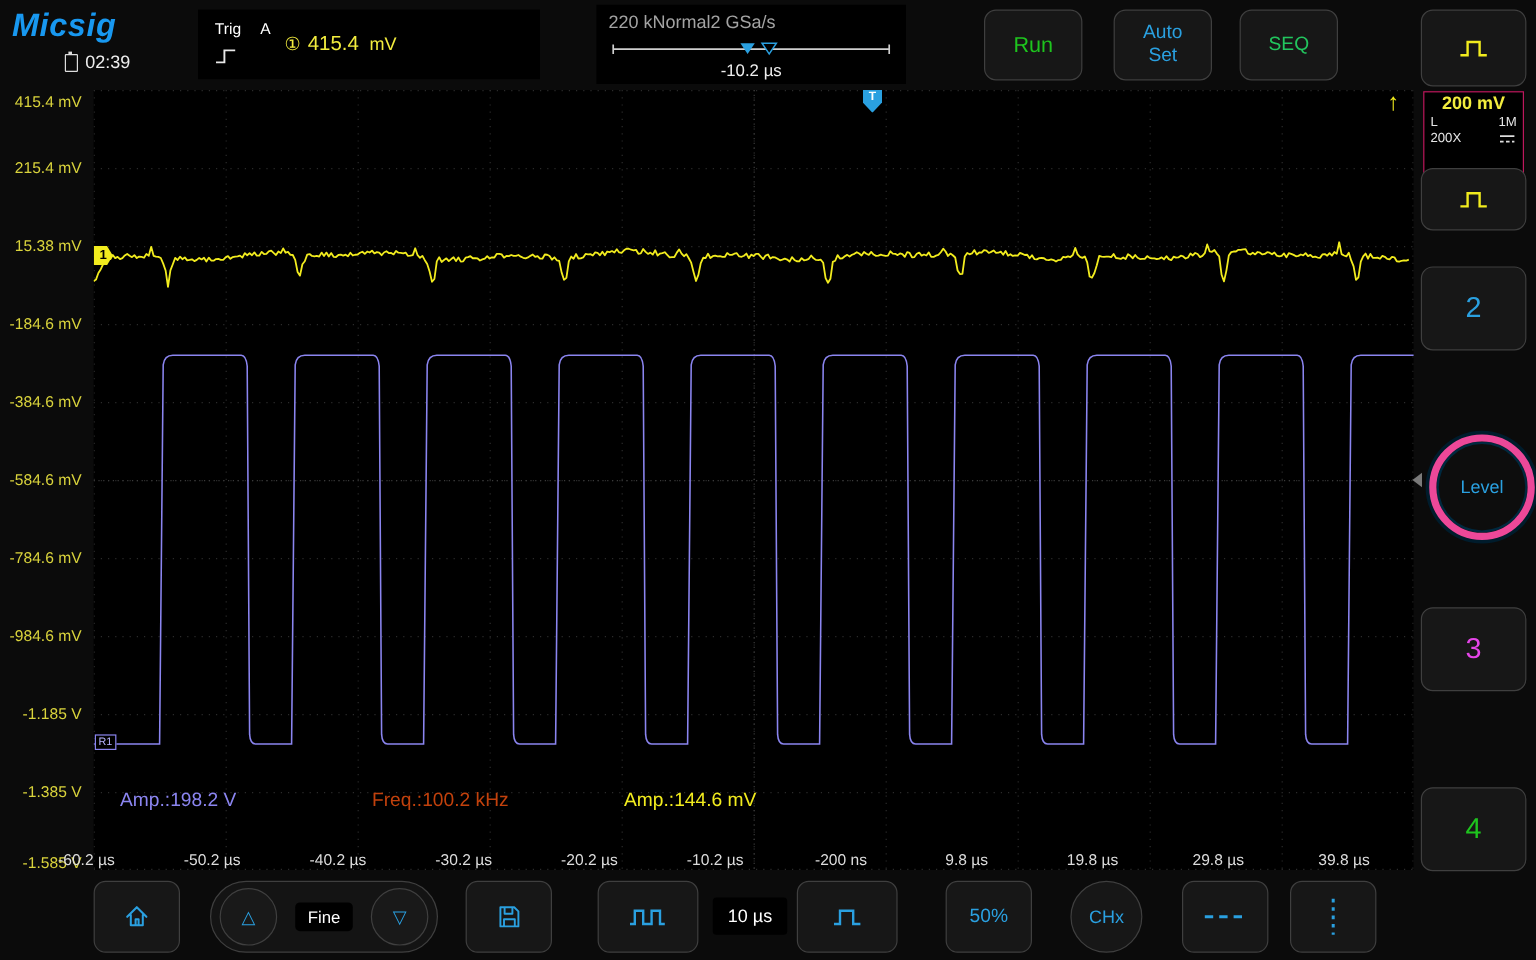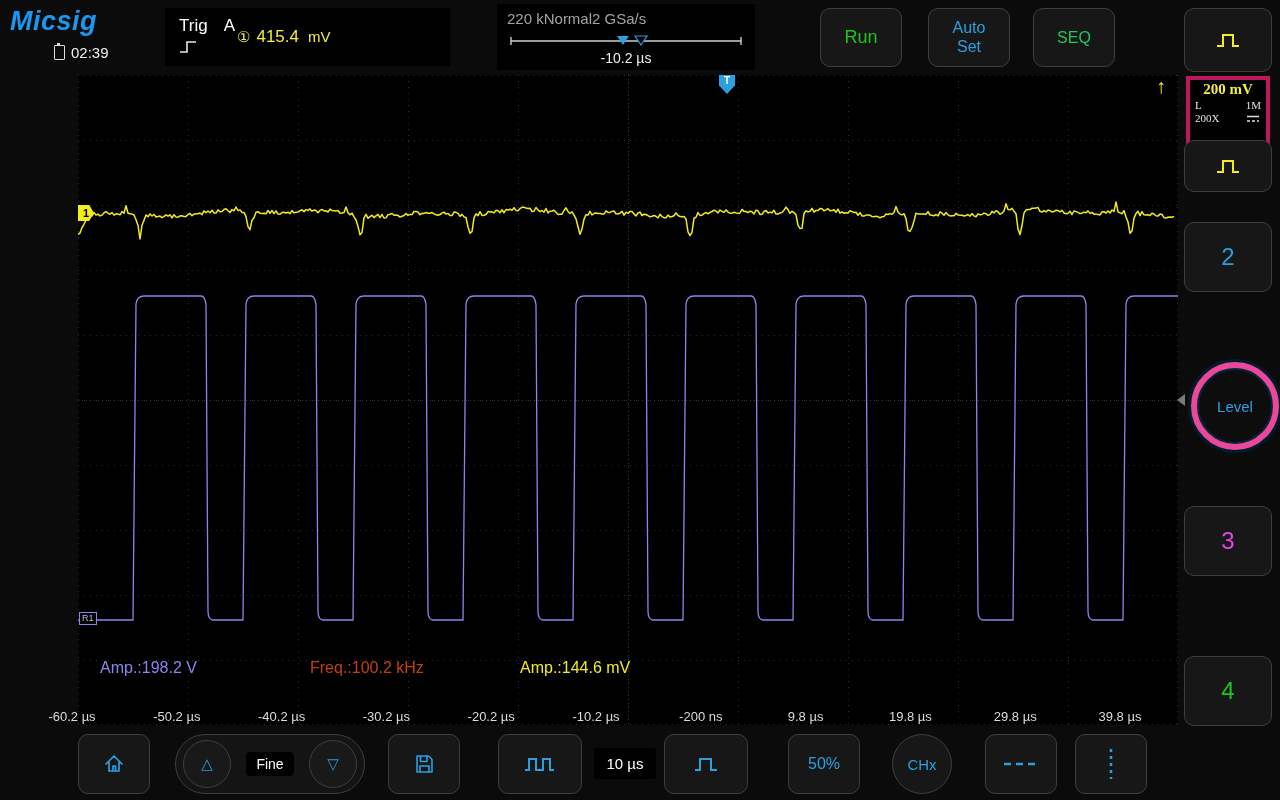--- a/index.html
+++ b/index.html
@@ -6,21 +6,21 @@
   body{width:1280px;height:800px;background:#0b0b0b;font-family:"Liberation Sans",sans-serif;color:#fff;overflow:hidden;position:relative;}
   #screen{position:absolute;inset:0;background:#0b0b0b;overflow:hidden;}
   .abs{position:absolute;}
   .panel-btn{position:absolute;background:#171717;border:1px solid #3f3f3f;border-radius:10px;display:flex;align-items:center;justify-content:center;box-sizing:border-box;cursor:pointer;}
   
   #logo{left:10px;top:6px;font-size:27px;font-weight:800;color:#1898f0;letter-spacing:.5px;font-style:italic;}
   #clockwrap{left:10px;top:44px;display:flex;align-items:center;gap:6px;font-size:15px;color:#efefef;padding-left:44px;}
   .battery{display:inline-block;width:9px;height:13px;border:1px solid #ddd;border-radius:1px;position:relative;}
   .battery:before{content:'';position:absolute;top:-3px;left:2px;width:3px;height:2px;background:#ddd;}
   #trig-box{left:165px;top:8px;width:285px;height:58px;background:#000;}
-  .trig-row{position:absolute;left:14px;top:8px;font-size:17px;color:#fff;}
+  .trig-row{position:absolute;left:14px;top:8px;font-size:13px;color:#fff;}
   .trig-row .chn{margin-left:16px;}
   #slope-icon{position:absolute;left:12px;top:30px;}
   .trig-val{position:absolute;left:72px;top:19px;color:#f3ed3e;font-size:17px;}
   .trig-val .src{font-size:15px;margin-right:6px;}
   .trig-val .unit{margin-left:9px;font-size:15px;}
   #acq-box{left:497px;top:4px;width:258px;height:66px;background:#000;}
   .acq-row{display:flex;padding:6px 10px 0;font-size:15px;color:#a3a3a3;}
   #acq-line{position:absolute;left:10px;top:30px;}
   .acq-pos{position:absolute;bottom:4px;width:100%;text-align:center;font-size:14px;color:#eee;}
   #btn-run{left:820px;top:8px;width:82px;height:59px;font-size:18px;color:#1ec41e;}
@@ -35,21 +35,21 @@
   #timelabels{position:absolute;inset:0;pointer-events:none;}
   .tlab{position:absolute;top:634px;transform:translateX(-50%);color:#dcdcdc;font-size:13px;white-space:nowrap;}
   #measures{position:absolute;inset:0;pointer-events:none;}
   .meas{position:absolute;top:584px;font-size:16px;white-space:nowrap;}
   #tmarker{position:absolute;left:641px;top:0;width:16px;height:19px;background:#2aa0e0;color:#fff;font-size:10px;font-weight:bold;text-align:center;line-height:12px;clip-path:polygon(0 0,100% 0,100% 55%,50% 100%,0 55%);}
   #ch1flag{position:absolute;left:0;top:130px;width:16px;height:16px;background:#f2ec1e;color:#000;font-size:11px;font-weight:bold;text-align:center;line-height:16px;clip-path:polygon(0 0,70% 0,100% 50%,70% 100%,0 100%);}
   #refflag{position:absolute;left:1px;top:537px;border:1px solid #8b85f0;background:#000;color:#b8b4ff;font-size:9px;padding:0 2px;line-height:11px;}
   #uparrow{position:absolute;left:1078px;top:0;color:#f2ec1e;font-size:20px;font-weight:bold;}
   
   #sb-pulse1{left:1184px;top:8px;width:88px;height:64px;}
-  #ch1-box{left:1186px;top:76px;width:84px;height:74px;background:#000;border:4px solid #be185d;box-sizing:border-box;font-family:Liberation Serif, serif;}
+  #ch1-box{left:1186px;top:76px;width:84px;height:74px;background:#000;border:1px solid #be185d;box-sizing:border-box;}
   .ch1-scale{text-align:center;color:#f3ed3e;font-weight:bold;font-size:15px;margin-top:1px;}
   .ch1-row{display:flex;justify-content:space-between;padding:0 5px;font-size:11px;color:#e5e5e5;margin-top:1px;align-items:center;}
   #sb-pulse2{left:1184px;top:140px;width:88px;height:52px;}
   #btn-2{left:1184px;top:222px;width:88px;height:70px;font-size:24px;color:#2aa0e0;}
   #level-knob{left:1191px;top:362px;width:76px;height:76px;border-radius:50%;border:6px solid #ec4899;background:#0d0d0d;color:#2aa0e0;font-size:15px;display:flex;align-items:center;justify-content:center;box-shadow:0 0 0 3px #001c2c,inset 0 0 0 2px #00293f;cursor:pointer;}
   #knob-pointer{left:1177px;top:394px;width:0;height:0;border-top:6px solid transparent;border-bottom:6px solid transparent;border-right:8px solid #7a7a7a;}
   #btn-3{left:1184px;top:506px;width:88px;height:70px;font-size:24px;color:#e545e8;}
   #btn-4{left:1184px;top:656px;width:88px;height:70px;font-size:24px;color:#1ec41e;}
   
   #btn-home{left:78px;top:734px;width:72px;height:60px;}
@@ -107,20 +107,33 @@
   <div id="btn-run" class="panel-btn">
       <span>Run</span>
     </div>
   <div id="btn-autoset" class="panel-btn">
       <span>Auto Set</span>
     </div>
   <div id="btn-seq" class="panel-btn">
       <span>SEQ</span>
     </div>
 
+  <div id="vlabels">
+      <div class="vlab" style="top: 2px;">415.4 mV</div>
+      <div class="vlab" style="top: 57px;">215.4 mV</div>
+      <div class="vlab" style="top: 122px;">15.38 mV</div>
+      <div class="vlab" style="top: 187px;">-184.6 mV</div>
+      <div class="vlab" style="top: 252px;">-384.6 mV</div>
+      <div class="vlab" style="top: 317px;">-584.6 mV</div>
+      <div class="vlab" style="top: 382px;">-784.6 mV</div>
+      <div class="vlab" style="top: 447px;">-984.6 mV</div>
+      <div class="vlab" style="top: 512px;">-1.185 V</div>
+      <div class="vlab" style="top: 577px;">-1.385 V</div>
+      <div class="vlab" style="top: 636px;">-1.585 V</div>
+    </div>
 
   <div id="graticule" class="abs">
     <svg id="scope" width="1100" height="650">
         <line x1="0.5" y1="0" x2="0.5" y2="650" stroke="#2b2b2b" stroke-dasharray="1 5"></line>
         <line x1="110.5" y1="0" x2="110.5" y2="650" stroke="#2b2b2b" stroke-dasharray="1 5"></line>
         <line x1="220.5" y1="0" x2="220.5" y2="650" stroke="#2b2b2b" stroke-dasharray="1 5"></line>
         <line x1="330.5" y1="0" x2="330.5" y2="650" stroke="#2b2b2b" stroke-dasharray="1 5"></line>
         <line x1="440.5" y1="0" x2="440.5" y2="650" stroke="#2b2b2b" stroke-dasharray="1 5"></line>
         <line x1="550.5" y1="0" x2="550.5" y2="650" stroke="#2b2b2b" stroke-dasharray="1 5"></line>
         <line x1="660.5" y1="0" x2="660.5" y2="650" stroke="#2b2b2b" stroke-dasharray="1 5"></line>

